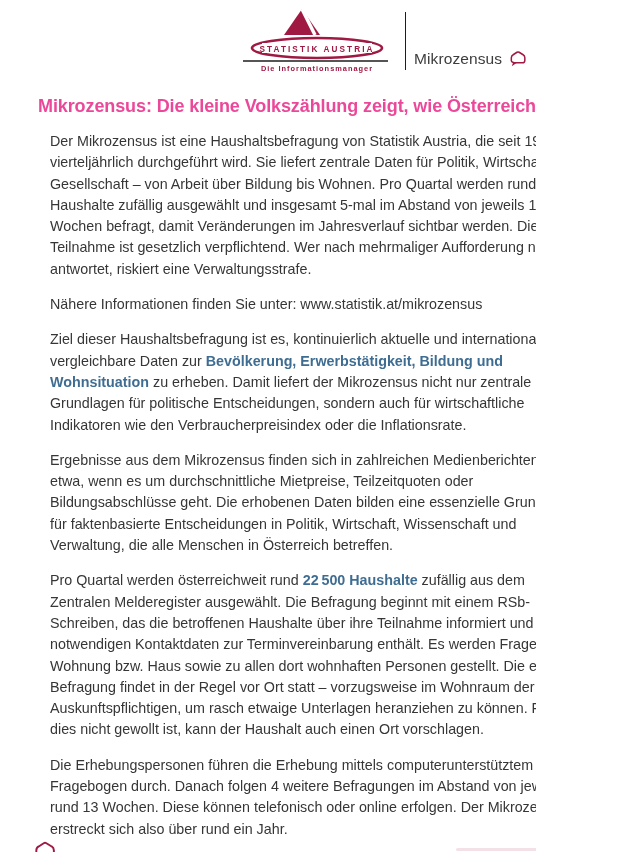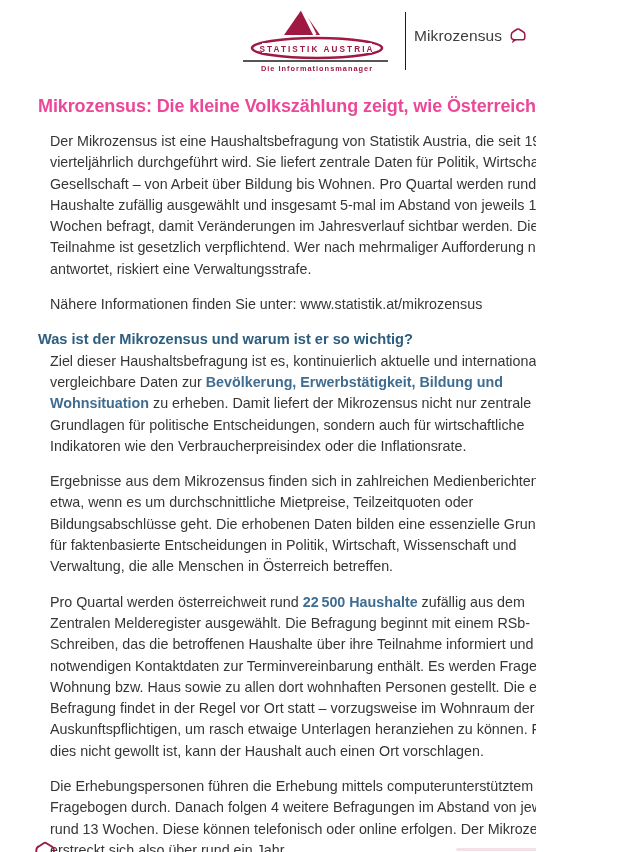--- a/index.html
+++ b/index.html
@@ -4,21 +4,21 @@
 <style>
   html,body{margin:0;padding:0;background:#ffffff;}
   .page{
     position:relative;width:536px;height:852px;overflow:hidden;background:#ffffff;
     font-family:"Liberation Sans",sans-serif;color:#363636;
   }
   
   .header{position:absolute;top:6px;left:240px;width:350px;height:72px;}
   .logo-svg{position:absolute;left:0;top:0;}
   .header-divider{position:absolute;left:165px;top:6px;width:1px;height:58px;background:#1d1d1d;}
-  .brandline{position:absolute;left:174px;top:20px;display:flex;align-items:center;gap:6px;text-align:right;}
+  .brandline{position:absolute;left:174px;top:43px;display:flex;align-items:center;gap:6px;text-align:right;}
   .product-name{font-size:15.5px;color:#3d3d3d;letter-spacing:.1px;}
   
   .main{position:absolute;top:94px;left:38px;width:550px;}
   h1.title{
     font-size:18px;line-height:24px;font-weight:700;margin:0 0 13px 0;
     color:#ec4899;letter-spacing:-.1px;
   }
   p.body{
     font-size:14.3px;line-height:21.3px;margin:0 0 14px 12px;color:#363636;
     hyphens:auto;-webkit-hyphens:auto;
@@ -69,21 +69,20 @@
 
   <div class="main">
 
     <h1 class="title">Mikrozensus: Die kleine Volkszählung zeigt, wie Österreich lebt</h1>
 
     <p class="body"><span>Der Mikrozensus ist eine Haushaltsbefragung von Statistik Austria, die seit 1968 vierteljährlich durchgeführt wird. Sie liefert zentrale Daten für Politik, Wirtschaft und Gesellschaft – von Arbeit über Bildung bis Wohnen. Pro Quartal werden rund 22 500 Haushalte zufällig ausgewählt und insgesamt 5-mal im Abstand von jeweils 13 Wochen befragt, damit Veränderungen im Jahresverlauf sichtbar werden. Die Teilnahme ist gesetzlich verpflichtend. Wer nach mehrmaliger Aufforderung nicht antwortet, riskiert eine Verwaltungsstrafe.</span></p>
 
     <p class="body">Nähere Informationen finden Sie unter: www.statistik.at/mikrozensus</p>
 
     <section>
-      <h2 class="section-heading">Was ist der Mikrozensus und warum ist er so wichtig?</h2>
       <p class="body"><span>Ziel dieser Haushaltsbefragung ist es, kontinuierlich aktuelle und international vergleichbare Daten zur </span><span class="hl">Bevölkerung, Erwerbstätigkeit, Bildung und Wohnsituation</span><span> zu erheben. Damit liefert der Mikrozensus nicht nur zentrale Grundlagen für politische Entscheidungen, sondern auch für wirtschaftliche Indikatoren wie den Verbraucherpreisindex oder die Inflationsrate.</span></p>
       <p class="body"><span>Ergebnisse aus dem Mikrozensus finden sich in zahlreichen Medienberichten – etwa, wenn es um durchschnittliche Mietpreise, Teilzeitquoten oder Bildungsabschlüsse geht. Die erhobenen Daten bilden eine essenzielle Grundlage für faktenbasierte Entscheidungen in Politik, Wirtschaft, Wissenschaft und Verwaltung, die alle Menschen in Österreich betreffen.</span></p>
     </section>
 
     <section>
       <p class="body"><span>Pro Quartal werden österreichweit rund </span><span class="hl">22 500 Haushalte</span><span> zufällig aus dem Zentralen Melderegister ausgewählt. Die Befragung beginnt mit einem RSb-Schreiben, das die betroffenen Haushalte über ihre Teilnahme informiert und alle notwendigen Kontaktdaten zur Terminvereinbarung enthält. Es werden Fragen zur Wohnung bzw. Haus sowie zu allen dort wohnhaften Personen gestellt. Die erste Befragung findet in der Regel vor Ort statt – vorzugsweise im Wohnraum der Auskunftspflichtigen, um rasch etwaige Unterlagen heranziehen zu können. Falls dies nicht gewollt ist, kann der Haushalt auch einen Ort vorschlagen.</span></p>
       <p class="body"><span>Die Erhebungspersonen führen die Erhebung mittels computerunterstütztem Fragebogen durch. Danach folgen 4 weitere Befragungen im Abstand von jeweils rund 13 Wochen. Diese können telefonisch oder online erfolgen. Der Mikrozensus erstreckt sich also über rund ein Jahr.</span></p>
     </section>
 
   </div>

